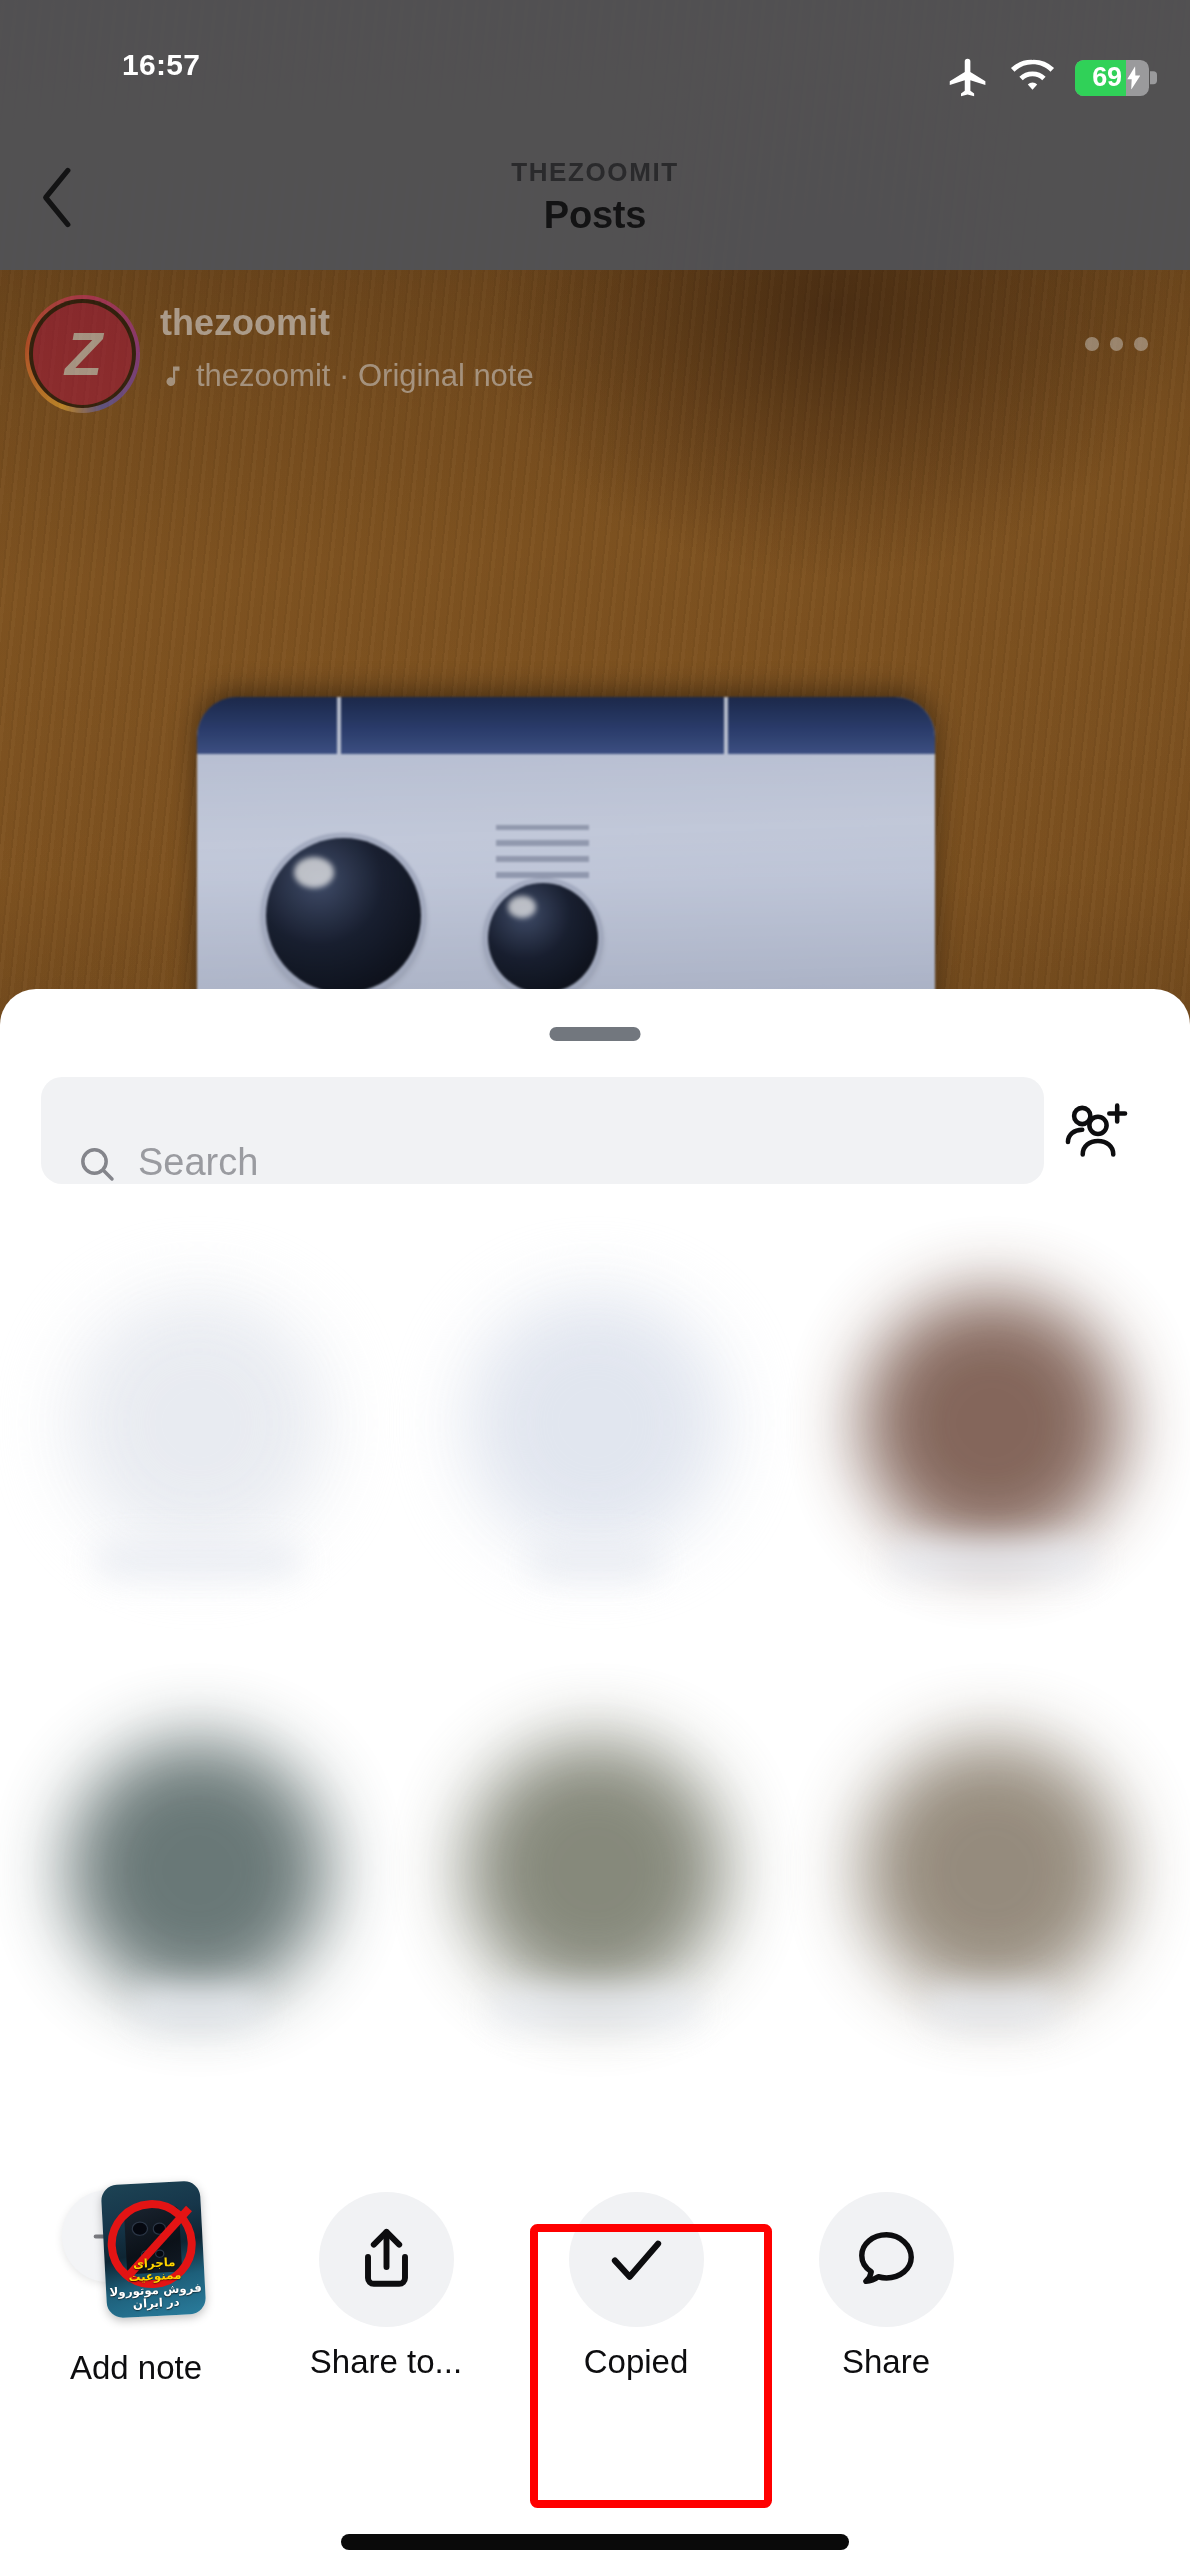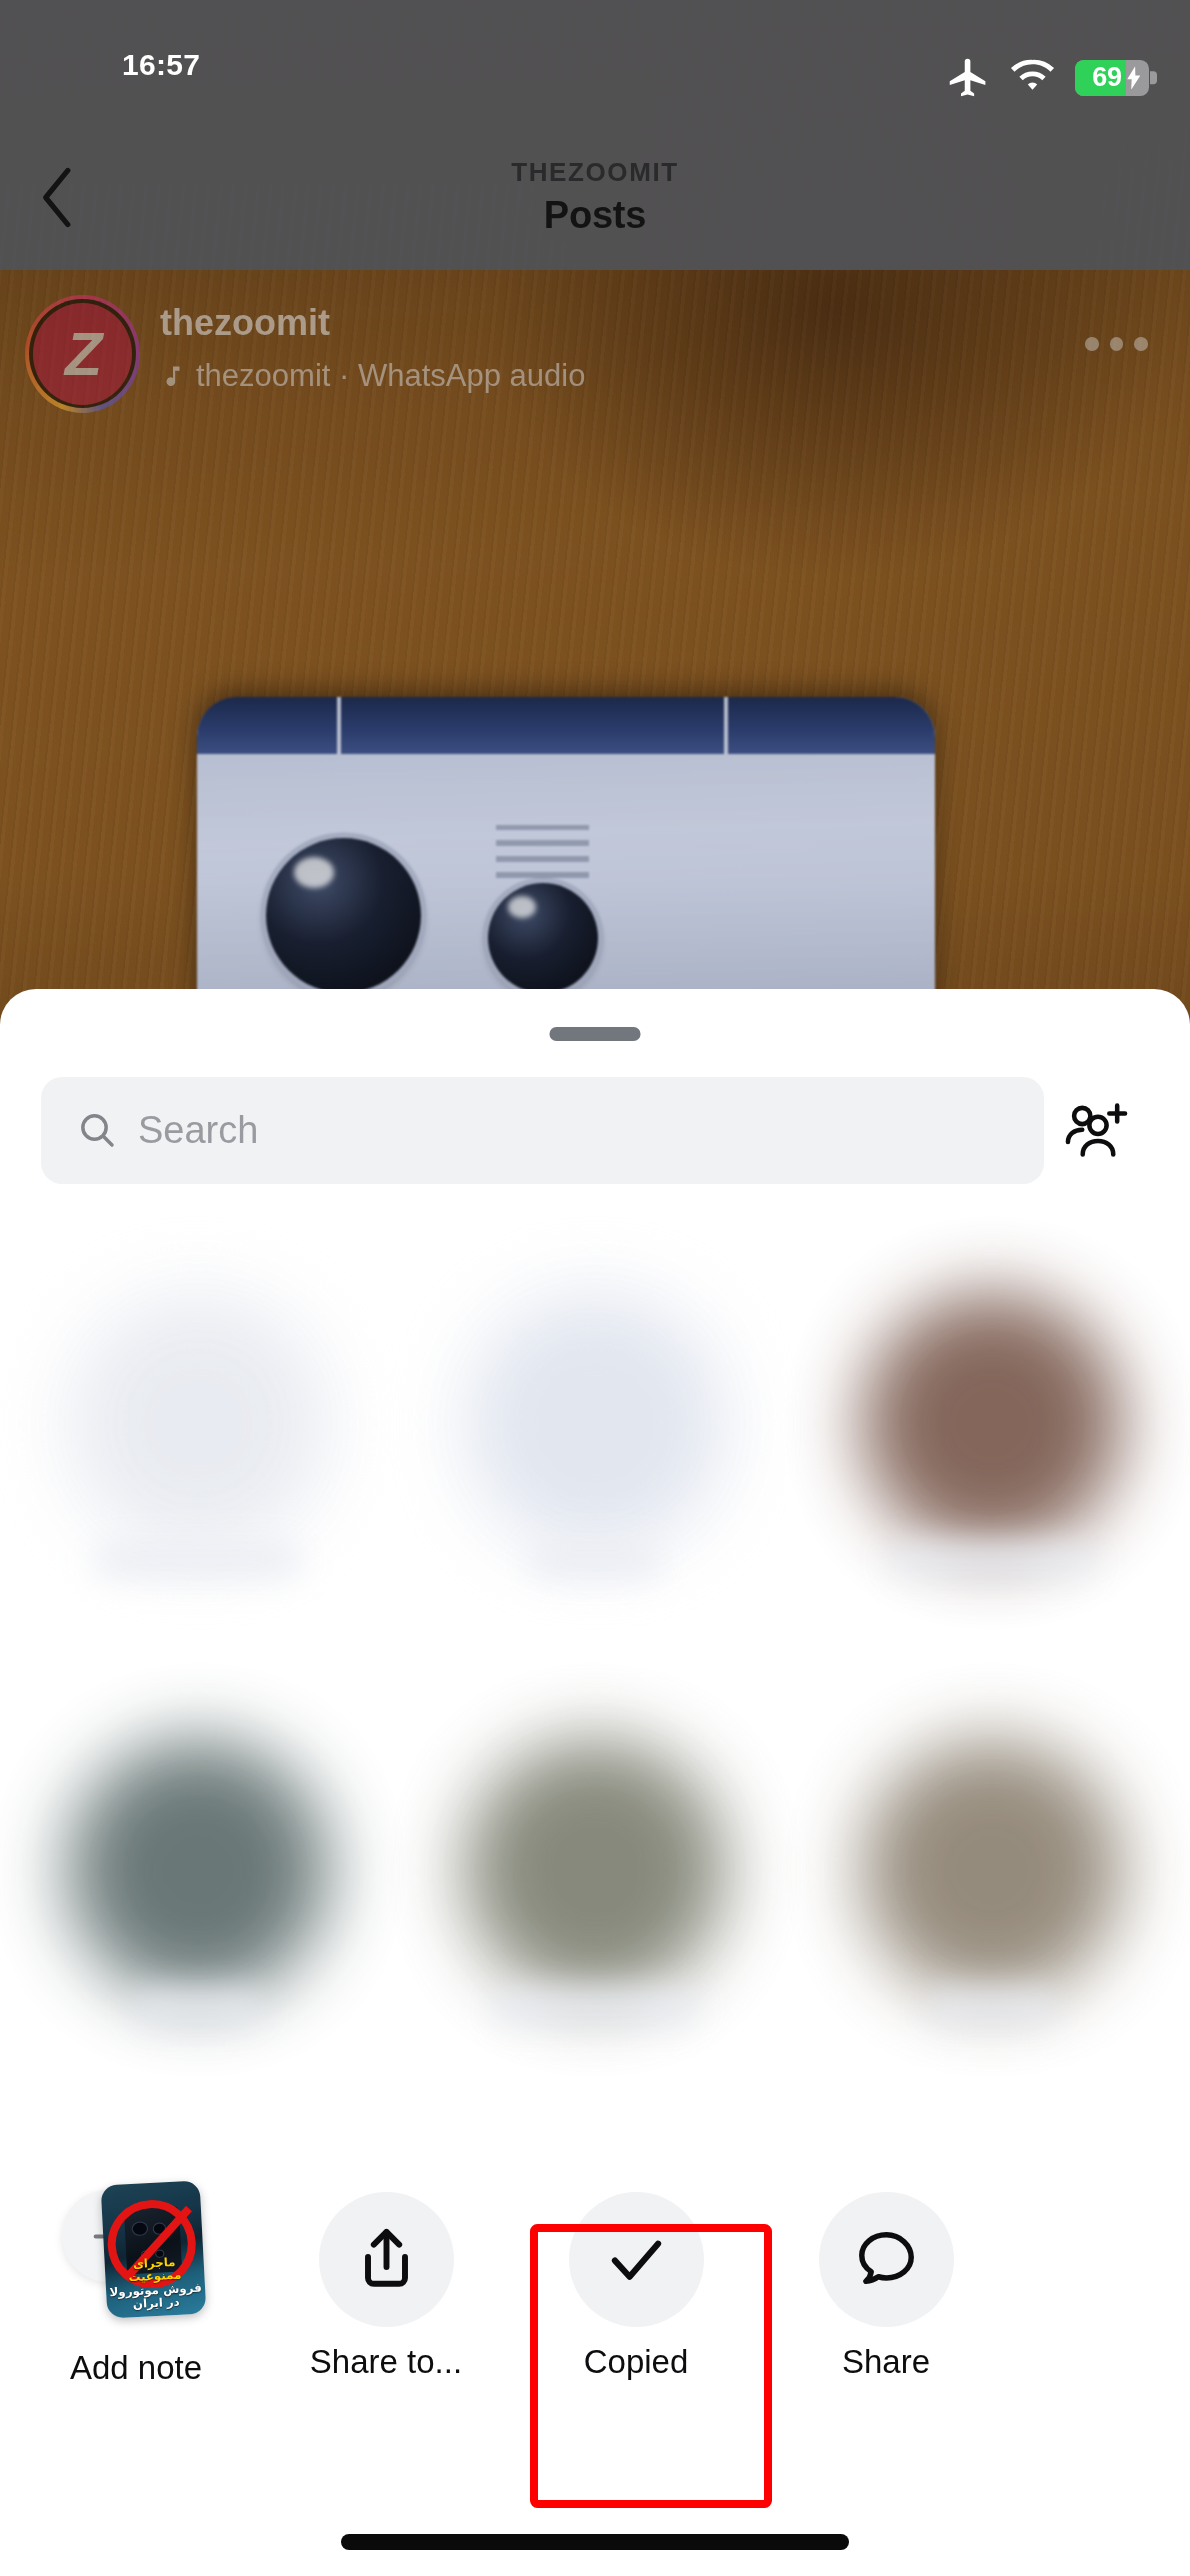--- a/index.html
+++ b/index.html
@@ -192,21 +192,21 @@
     width:91px; height:13.6px; border-radius:6.8px; background:#72777e;
   }
 
   .search-row {
     position:absolute; left:0; top:73px; width:1190px; height:136px;
     display:flex; align-items:center; padding:0 41px;
   }
   .search-field {
     position:relative; flex:1; height:107px; border-radius:21px;
     background:#f1f2f4;
-    display:flex; align-items:center; padding-left:36px; gap:21px;
+    display:flex; align-items:flex-end; padding-left:36px; gap:21px;
     cursor:text;
   }
   .search-placeholder { font-size:38px; color:#9a9ba0; font-weight:400; }
   .add-people-btn {
     width:105px; height:107px; display:flex; align-items:center; justify-content:center;
     cursor:pointer;
   }
 
   
   .contacts {
@@ -333,21 +333,21 @@
         <div class="avatar-disc">Z</div>
       </div>
     </div>
     <div class="author-name">thezoomit</div>
     <div class="author-audio">
       <span>
         <svg width="26" height="28.5" viewBox="0 0 24 24" fill="#bdb4ab">
           <path d="M12 3v10.55A4 4 0 1 0 14 17V7h4V3h-6z"></path>
         </svg>
       </span>
-      <span>thezoomit · WhatsApp audio</span>
+      <span>thezoomit · Original note</span>
     </div>
     <div class="post-more">
       <span></span>
       <span></span>
       <span></span>
     </div>
   </div>
 
   <div class="header-scrim"></div>
 

